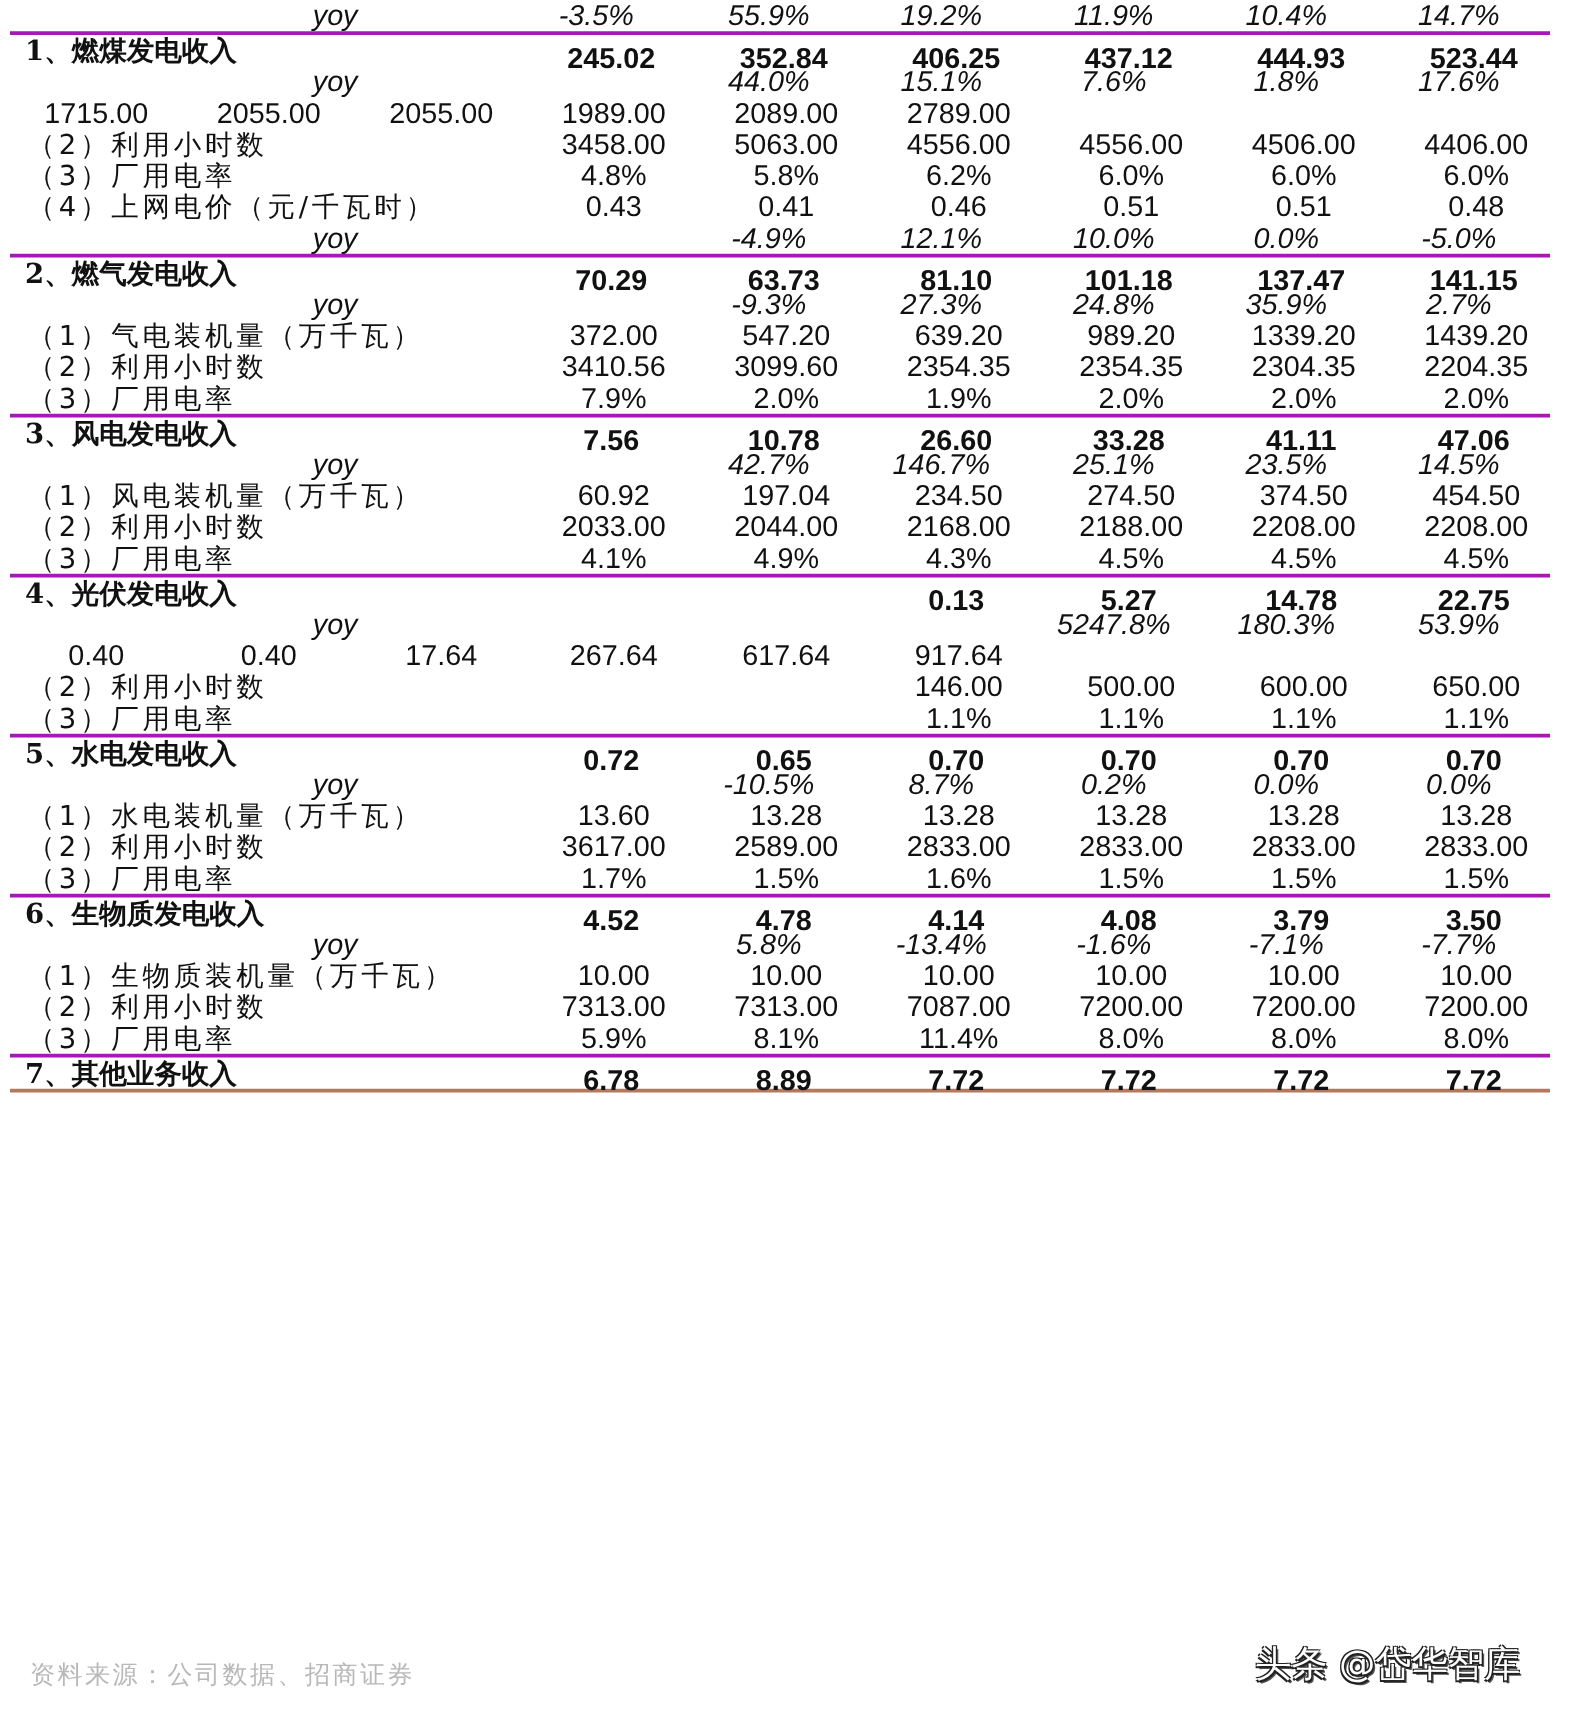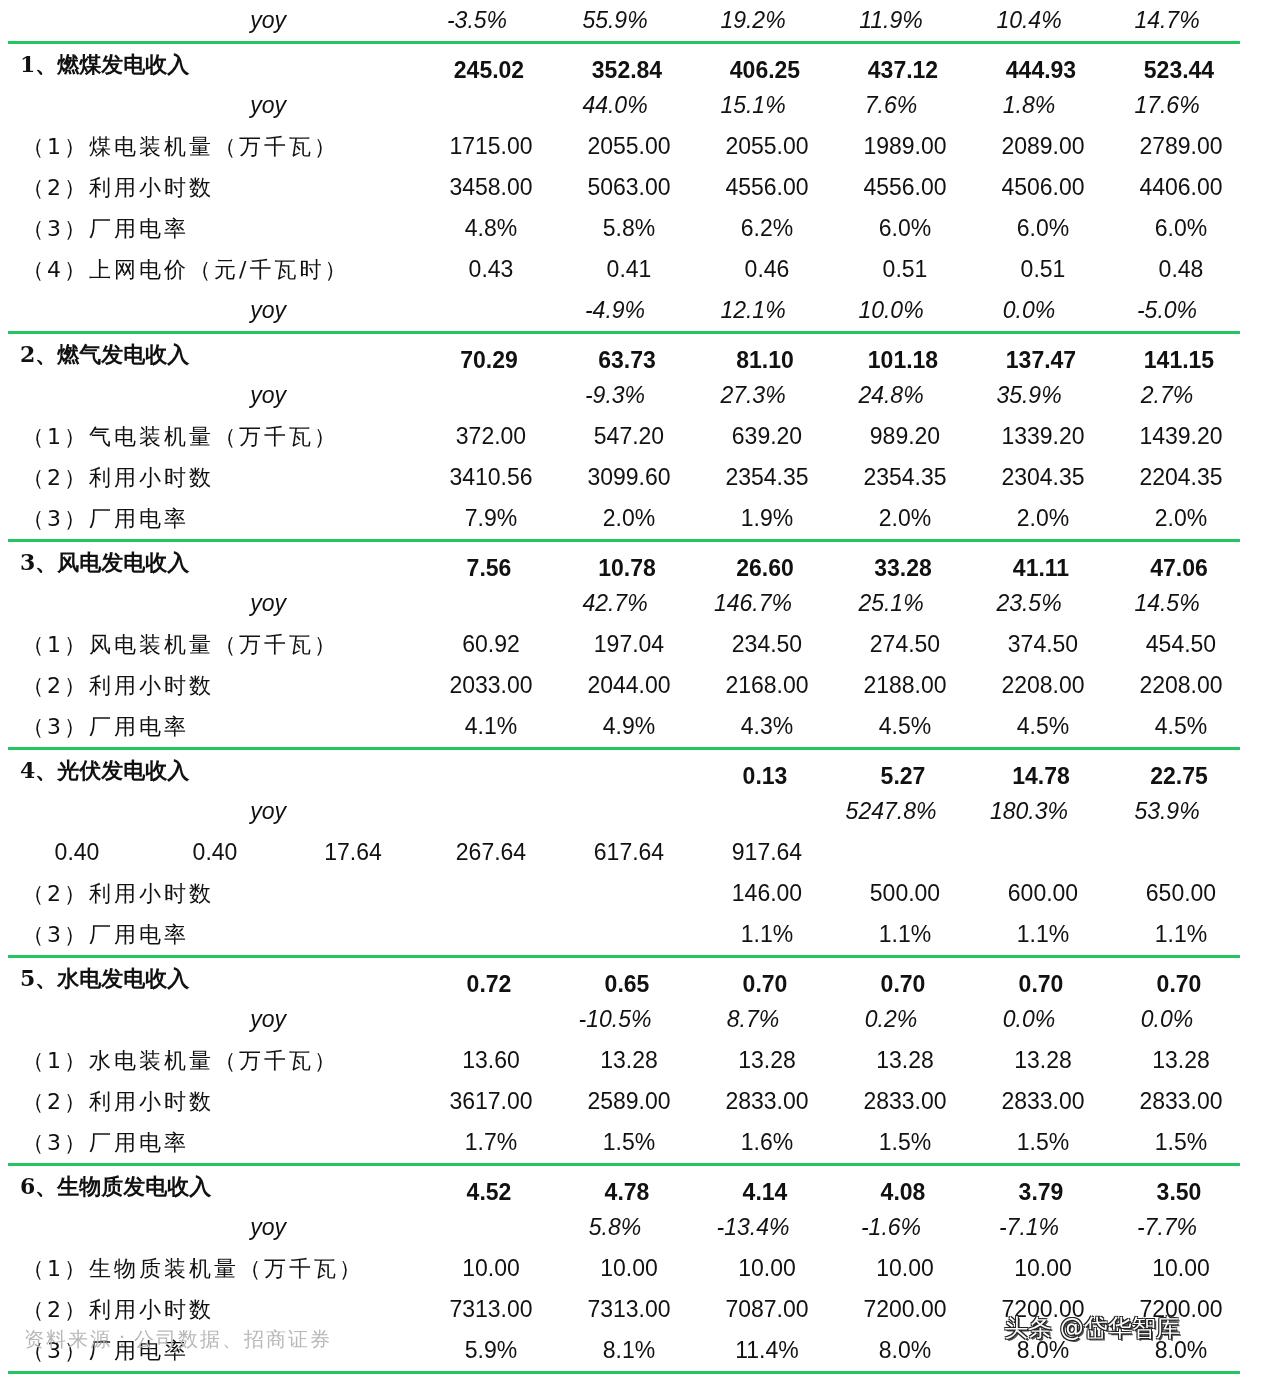--- a/index.html
+++ b/index.html
@@ -1,32 +1,32 @@
 <!DOCTYPE html>
 <html><head>
 <meta charset="utf-8">
 <style>
   html, body { margin:0; padding:0; background:#ffffff; }
   body { width:1266px; height:1374px; position:relative; overflow:hidden;
          font-family:"Liberation Sans", "DejaVu Sans", sans-serif; color:#111; }
   .table { position:absolute; left:8px; top:0; width:1232px; }
-  .row { position:relative; height:41px; display:flex; align-items:center; font-size:23px; }
-  .row.section { border-top:3px solid #22c55e; }
+  .row { position:relative; height:25px; display:flex; align-items:center; font-size:23px; }
+  .row.section { border-top:3px solid #a21caf; }
   .row.section.last { border-bottom:3px solid #b5785c; }
   .label { width:400px; flex:none; white-space:nowrap; }
   .label.bold { font-weight:bold; padding-left:12px; font-family:"DejaVu Serif","Liberation Serif",serif; font-size:22px; }
   .label.sub { padding-left:14px; font-family:"DejaVu Sans", sans-serif; letter-spacing:3px; font-size:22px; }
   .label.yoy { text-align:right; padding-right:122px; box-sizing:border-box; font-style:italic; }
   .cells { display:flex; flex:1; }
   .cell { width:138px; text-align:center; flex:none; }
   .row.bold .cell { font-weight:bold;margin-top:12px; }
   .row.yoy .cell { font-style:italic; }
   .source { position:absolute; left:24px; top:1326px; font-size:20px; color:#b8b8b8;
             font-family:"DejaVu Sans", sans-serif; letter-spacing:2px; }
-  .watermark { position:absolute; left:1004px; top:1312px; font-size:24px; color:#fff;
+  .watermark { position:absolute; left:1004px; top:1312px; font-size:29px; color:#fff;
                font-family:"DejaVu Sans", sans-serif;
                text-shadow:-1px -1px 0 #222, 1px -1px 0 #222, -1px 1px 0 #222, 1px 1px 0 #222, 2px 2px 0 #555; }
 </style>
 </head>
 <body>
 
 <div class="table">
 
   <div class="row yoy">
     <div class="label yoy">yoy</div>
@@ -56,21 +56,20 @@
     <div class="cells">
       <div class="cell"></div>
       <div class="cell">44.0%</div>
       <div class="cell">15.1%</div>
       <div class="cell">7.6%</div>
       <div class="cell">1.8%</div>
       <div class="cell">17.6%</div>
     </div>
   </div>
   <div class="row">
-    <div class="label sub">（1）煤电装机量（万千瓦）</div>
     <div class="cells">
       <div class="cell">1715.00</div>
       <div class="cell">2055.00</div>
       <div class="cell">2055.00</div>
       <div class="cell">1989.00</div>
       <div class="cell">2089.00</div>
       <div class="cell">2789.00</div>
     </div>
   </div>
   <div class="row">

